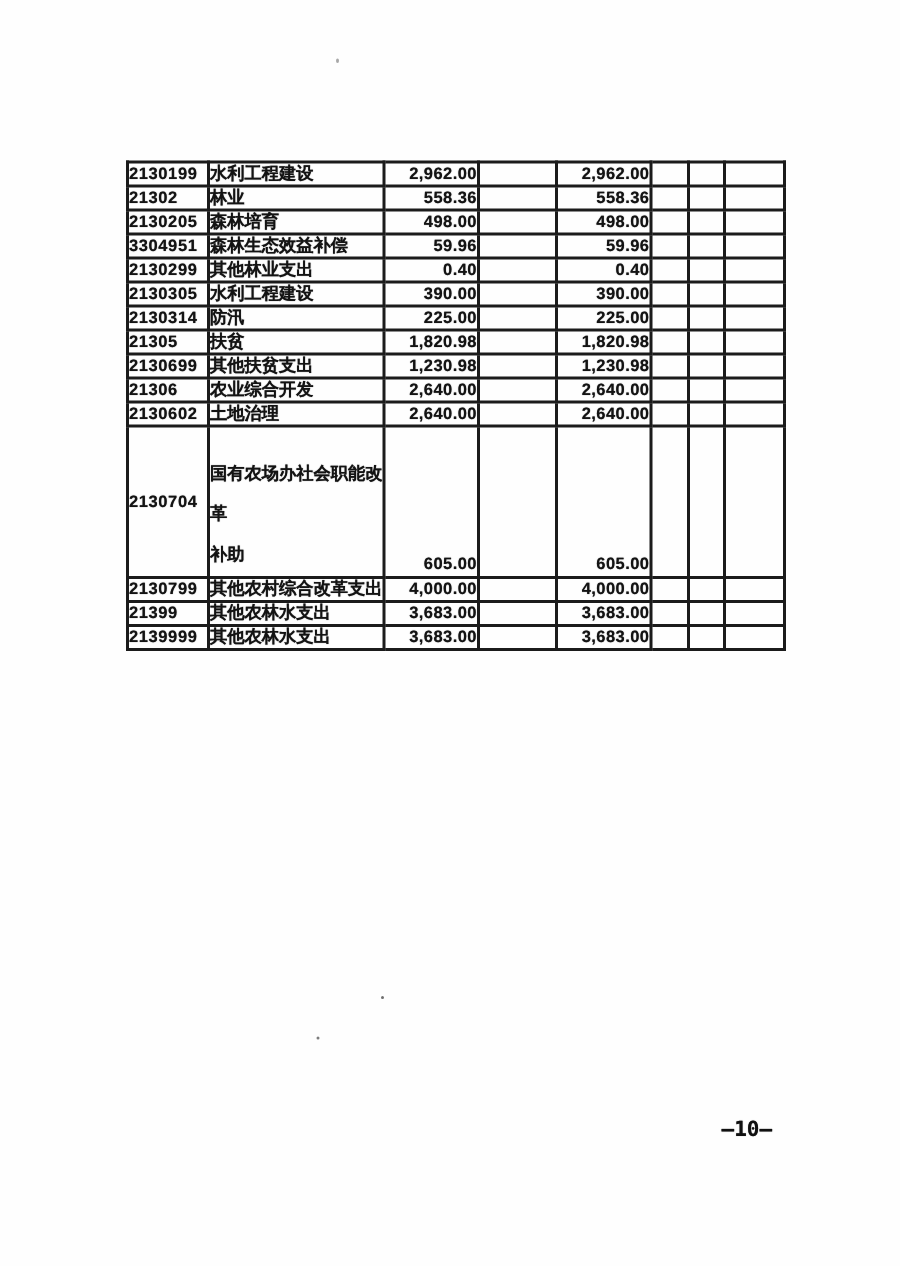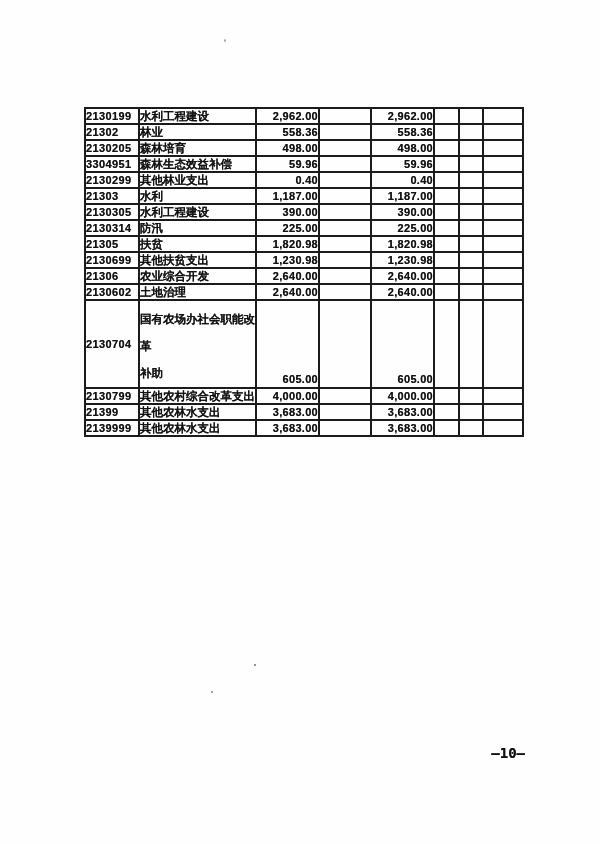--- a/index.html
+++ b/index.html
@@ -57,36 +57,36 @@
     font-size: 11px;
     font-weight: 700;
     text-align: right;
     letter-spacing: 0.3px;
     padding-right: 5px;
     text-shadow: 0 0 0.6px rgba(10,10,10,0.75);
     margin-top: 48px;
   }
   tr.row-tall .cell-name {
     vertical-align: top;
-    padding-top: 5px;
+    padding-top: 18px;
     line-height: 27px;
   }
   tr.row-tall .cell-code {
     vertical-align: middle;
   }
   tr.row-tall .cell-amount {
     vertical-align: bottom;
     padding-bottom: 2px;
   }
   .page-number {
     position: absolute;
     left: 481px;
     top: 745px;
     width: 44px;
-    text-align: right;
+    text-align: left;
     font-family: "DejaVu Sans Mono", monospace;
     font-size: 14px;
     font-weight: 700;
     letter-spacing: 0px;
     color: #101010;
     text-shadow: 0 0 0.5px rgba(10,10,10,0.7);
   }
   .speck {
     position: absolute;
     border-radius: 50%;
@@ -157,30 +157,20 @@
     <td class="cell-code">2130299</td>
     <td class="cell-name">其他林业支出</td>
     <td class="cell-amount">0.40</td>
     <td class="cell-blank"></td>
     <td class="cell-amount">0.40</td>
     <td class="cell-blank"></td>
     <td class="cell-blank"></td>
     <td class="cell-blank"></td>
   </tr>
         <tr class="table-row">
-    <td class="cell-code">21303</td>
-    <td class="cell-name">水利</td>
-    <td class="cell-amount">1,187.00</td>
-    <td class="cell-blank"></td>
-    <td class="cell-amount">1,187.00</td>
-    <td class="cell-blank"></td>
-    <td class="cell-blank"></td>
-    <td class="cell-blank"></td>
-  </tr>
-        <tr class="table-row">
     <td class="cell-code">2130305</td>
     <td class="cell-name">水利工程建设</td>
     <td class="cell-amount">390.00</td>
     <td class="cell-blank"></td>
     <td class="cell-amount">390.00</td>
     <td class="cell-blank"></td>
     <td class="cell-blank"></td>
     <td class="cell-blank"></td>
   </tr>
         <tr class="table-row">

